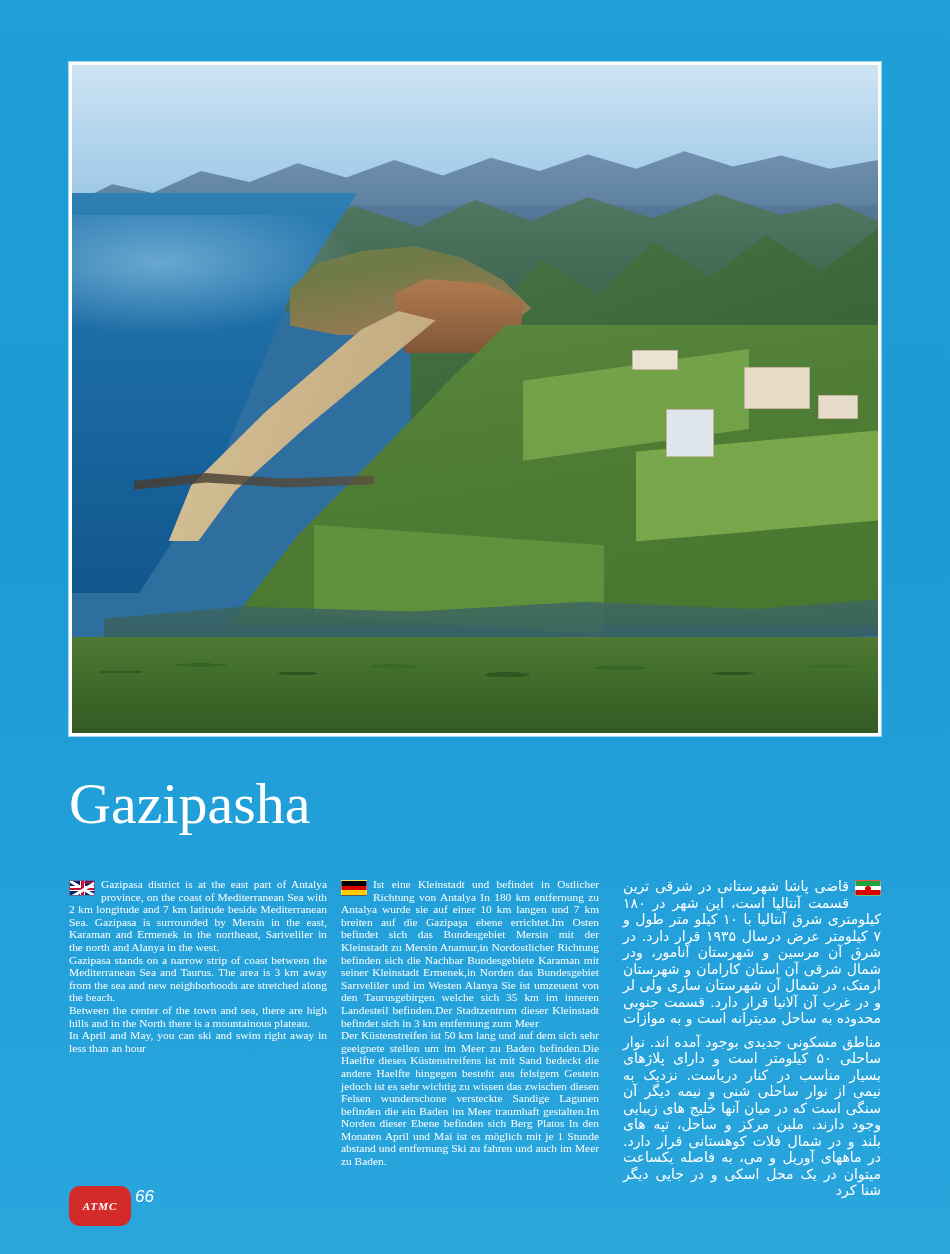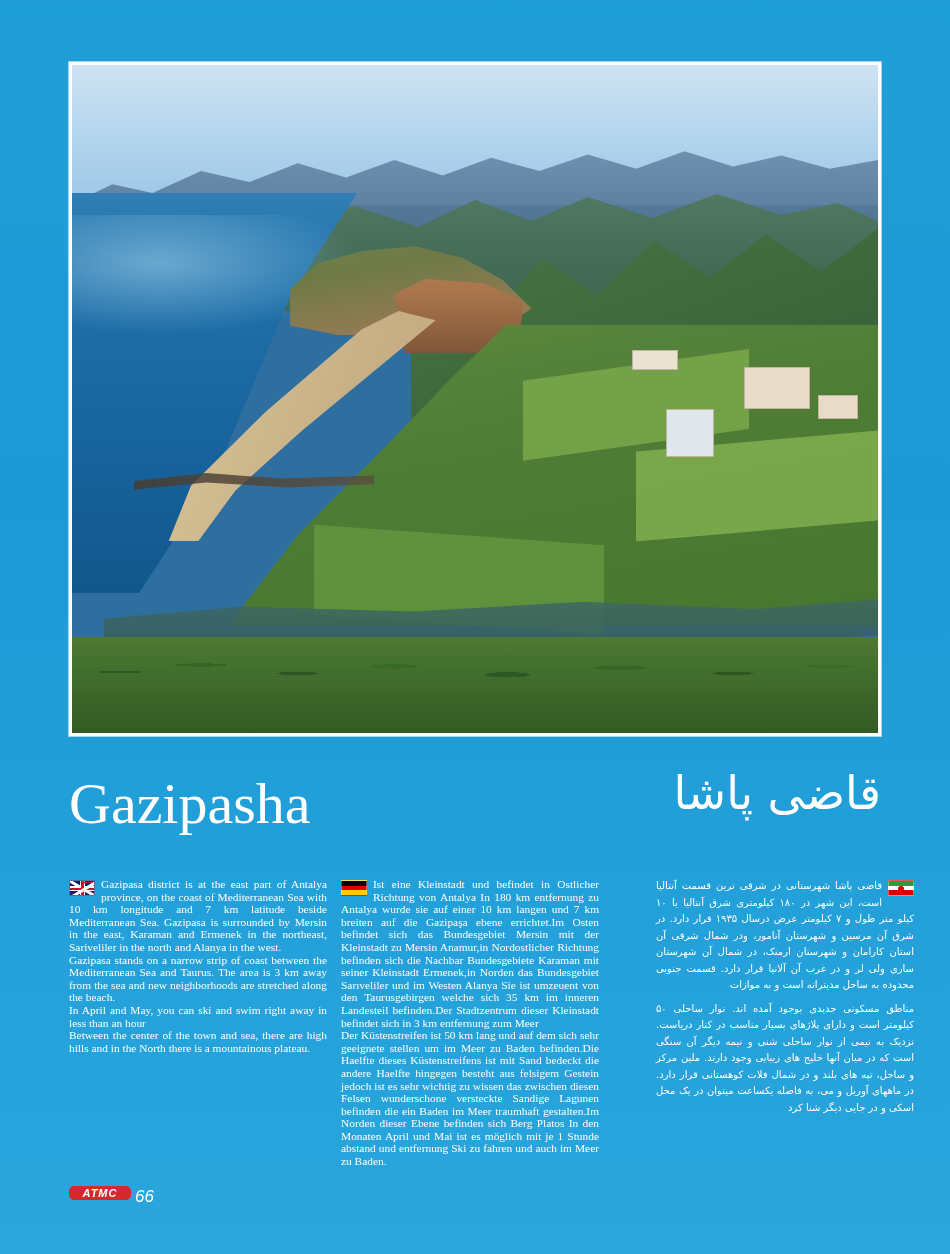--- a/index.html
+++ b/index.html
@@ -210,23 +210,22 @@
     text-align: justify;
   }
   .col.en { left: 0; }
   .col.de { left: 272px; }
   .col.fa {
     left: 554px;
     width: 258px;
     direction: rtl;
     text-align: justify;
     font-family: "DejaVu Sans", sans-serif;
-    font-size: 10px;
+    font-size: 14px;
     line-height: 16.5px;
-    margin-left: 33px;
   }
   .col p { margin: 0; }
   .col.fa p { margin: 0 0 7px 0; }
 
   .flag {
     float: left;
     width: 26px;
     height: 16px;
     margin: 2px 6px 1px 0;
     position: relative;
@@ -278,25 +277,25 @@
   .footer {
     position: absolute;
     left: 69px;
     top: 1186px;
     width: 812px;
     height: 34px;
   }
   .logo {
     position: absolute;
     left: 0; top: 0;
-    width: 62px; height: 14px;
+    width: 62px; height: 40px;
     background: #d42a2a;
-    border-radius: 5px;
-    color: #ffffff;
-    font-family: Liberation Sans, sans-serif;
+    border-radius: 11px;
+    color: #ffffff;
+    font-family: Liberation Serif, serif;
     font-size: 11px;
     font-weight: bold;
     letter-spacing: 1px;
     display: flex;
     align-items: center;
     justify-content: center;
     font-style: italic;
   }
   .page-number {
     position: absolute;
@@ -336,34 +335,33 @@
       <div class="pier"></div>
       <div class="river"></div>
       <div class="foreground"></div>
       <div class="fg-trees"></div>
 
     </div>
   </div>
 
   <div class="titles">
     <div class="title-en">Gazipasha</div>
-    <div class="title-fa">قاضی پاشا</div>
   </div>
 
   <div class="columns">
 
     <div class="col en">
       <span class="flag flag-uk">
           <i></i>
           <u></u>
         </span>
-      <p>Gazipasa district is at the east part of Antalya province, on the coast of Mediterranean Sea with 10 km longitude and 7 km latitude beside Mediterranean Sea. Gazipasa is surrounded by Mersin in the east, Karaman and Ermenek in the northeast, Sariveliler in the north and Alanya in the west.</p>
+      <p>Gazipasa district is at the east part of Antalya province, on the coast of Mediterranean Sea with 2 km longitude and 7 km latitude beside Mediterranean Sea. Gazipasa is surrounded by Mersin in the east, Karaman and Ermenek in the northeast, Sariveliler in the north and Alanya in the west.</p>
       <p>Gazipasa stands on a narrow strip of coast between the Mediterranean Sea and Taurus. The area is 3 km away from the sea and new neighborhoods are stretched along the beach.</p>
+      <p>Between the center of the town and sea, there are high hills and in the North there is a mountainous plateau.</p>
       <p>In April and May, you can ski and swim right away in less than an hour</p>
-      <p>Between the center of the town and sea, there are high hills and in the North there is a mountainous plateau.</p>
     </div>
 
     <div class="col de">
       <span class="flag flag-de"></span>
       <p>Ist eine Kleinstadt und befindet in Ostlicher Richtung von Antalya In 180 km entfernung zu Antalya wurde sie auf einer 10 km langen und 7 km breiten auf die Gazipaşa ebene errichtet.Im Osten befindet sich das Bundesgebiet Mersin mit der Kleinstadt zu Mersin Anamur,in Nordostlicher Richtung befinden sich die Nachbar Bundesgebiete Karaman mit seiner Kleinstadt Ermenek,in Norden das Bundesgebiet Sarıveliler und im Westen Alanya Sie ist umzeuent von den Taurusgebirgen welche sich 35 km im inneren Landesteil befinden.Der Stadtzentrum dieser Kleinstadt befindet sich in 3 km entfernung zum Meer</p>
       <p>Der Küstenstreifen ist 50 km lang und auf dem sich sehr geeignete stellen um im Meer zu Baden befinden.Die Haelfte dieses Küstenstreifens ist mit Sand bedeckt die andere Haelfte hingegen besteht aus felsigem Gestein jedoch ist es sehr wichtig zu wissen das zwischen diesen Felsen wunderschone versteckte Sandige Lagunen befinden die ein Baden im Meer traumhaft gestalten.Im Norden dieser Ebene befinden sich Berg Platos In den Monaten April und Mai ist es möglich mit je 1 Stunde abstand und entfernung Ski zu fahren und auch im Meer zu Baden.</p>
     </div>
 
     <div class="col fa">
       <span class="flag flag-ir"></span>

